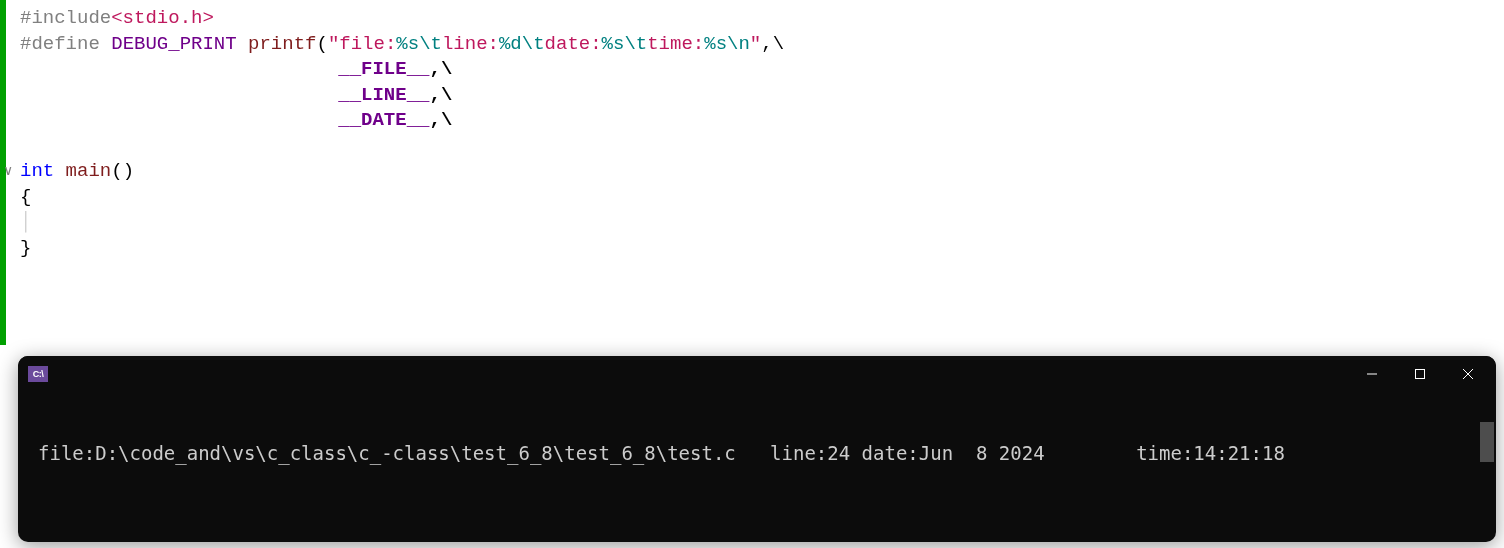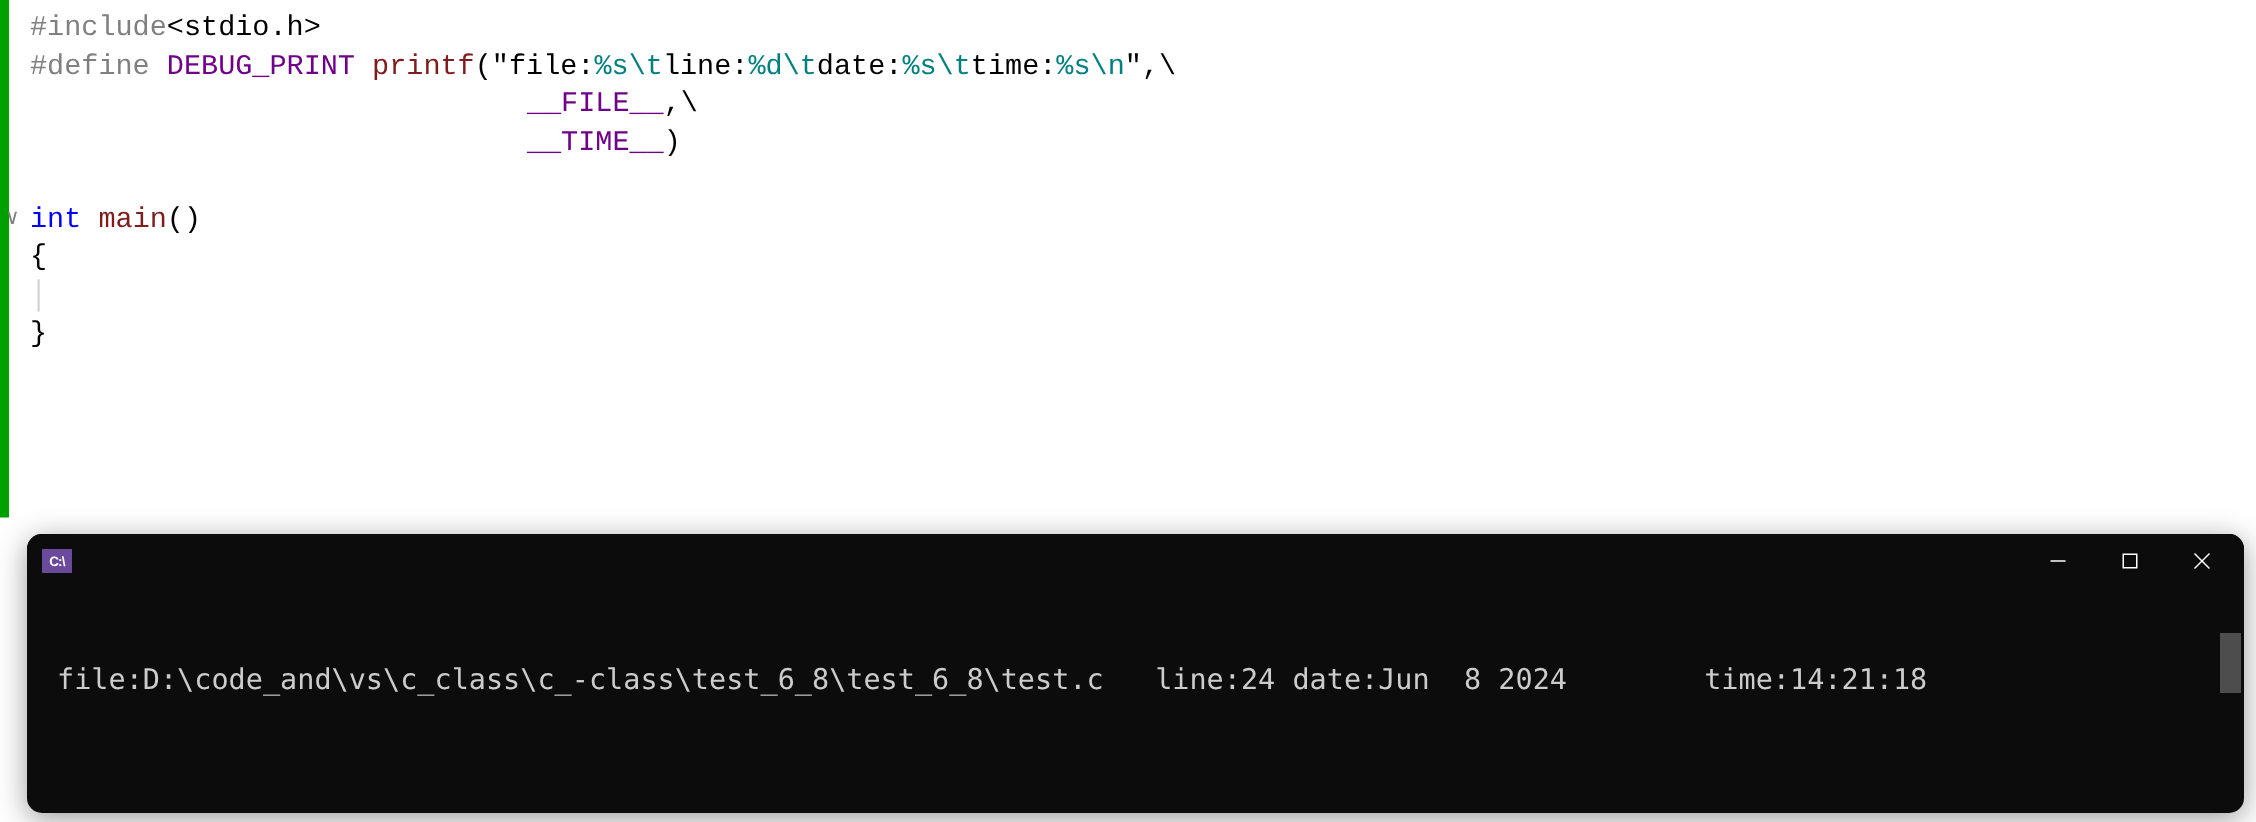--- a/index.html
+++ b/index.html
@@ -28,26 +28,26 @@
     position: absolute;
     left: -2px;
     color: #808080;
     font-size: 14px;
     user-select: none;
   }
   .kw-pre { color: #808080; text-align: center; }
   .kw-blue { color: #0000ff; }
   .kw-purple { color: #6f008a; }
   .fn-brown { color: #7f1d1d; }
-  .str-red { color: #000000; margin-top: 20px; }
+  .str-red { color: #be185d; margin-top: 20px; }
   .esc-teal { color: #008080; }
   .op { color: #000; }
   .num { color: #098658; }
   .indent-guide { color: #d0d0d0; }
-  .macro-line { padding-left: 26px; white-space: pre; }
+  .macro-line { padding-left: 13px; white-space: pre; font-weight: bold; }
   .console-window {
     position: absolute;
     left: 18px;
     right: 8px;
     top: 356px;
     height: 186px;
     background: #0c0c0c;
     border-radius: 10px;
     overflow: hidden;
     box-shadow: 0 4px 20px rgba(0,0,0,0.4);
@@ -109,21 +109,22 @@
   }
   .console-line { white-space: pre; }
 </style>
 </head>
 <body>
 
 <div class="code-editor">
   <div class="code-line"><span class="kw-pre">#include</span><span class="str-red">&lt;stdio.h&gt;</span></div>
   <div class="code-line"><span class="kw-pre">#define</span><span class="kw-purple"> DEBUG_PRINT </span><span class="fn-brown">printf</span><span class="op">(</span><span class="str-red">"</span><span class="str-red">file:</span><span class="esc-teal">%s</span><span class="esc-teal">\t</span><span class="str-red">line:</span><span class="esc-teal">%d</span><span class="esc-teal">\t</span><span class="str-red">date:</span><span class="esc-teal">%s</span><span class="esc-teal">\t</span><span class="str-red">time:</span><span class="esc-teal">%s</span><span class="esc-teal">\n</span><span class="str-red">"</span><span class="op">,\</span></div>
   <div class="macro-line"><span>                            </span><span class="kw-purple">__FILE__</span><span class="op">,\</span></div>
-  <div class="macro-line"><span>                            </span><span class="kw-purple">__TIME__</span><span class="op">)</span></div>
+  <div class="macro-line"><span>                            </span><span class="kw-purple">__LINE__</span><span class="op">,\</span></div>
+  <div class="macro-line"><span>                            </span><span class="kw-purple">__DATE__</span><span class="op">,\</span></div>
   <div class="code-line">&nbsp;</div>
   <div class="code-line"><span class="fold-marker">∨</span><span class="kw-blue">int</span><span class="fn-brown"> main</span><span class="op">()</span></div>
   <div class="code-line"><span class="op">{</span></div>
   <div class="code-line"><span class="indent-guide">│</span></div>
   <div class="code-line"><span class="op">}</span></div>
 </div>
 
 <div class="console-window">
   <div class="titlebar">
     <span class="title-icon">C:\</span>

